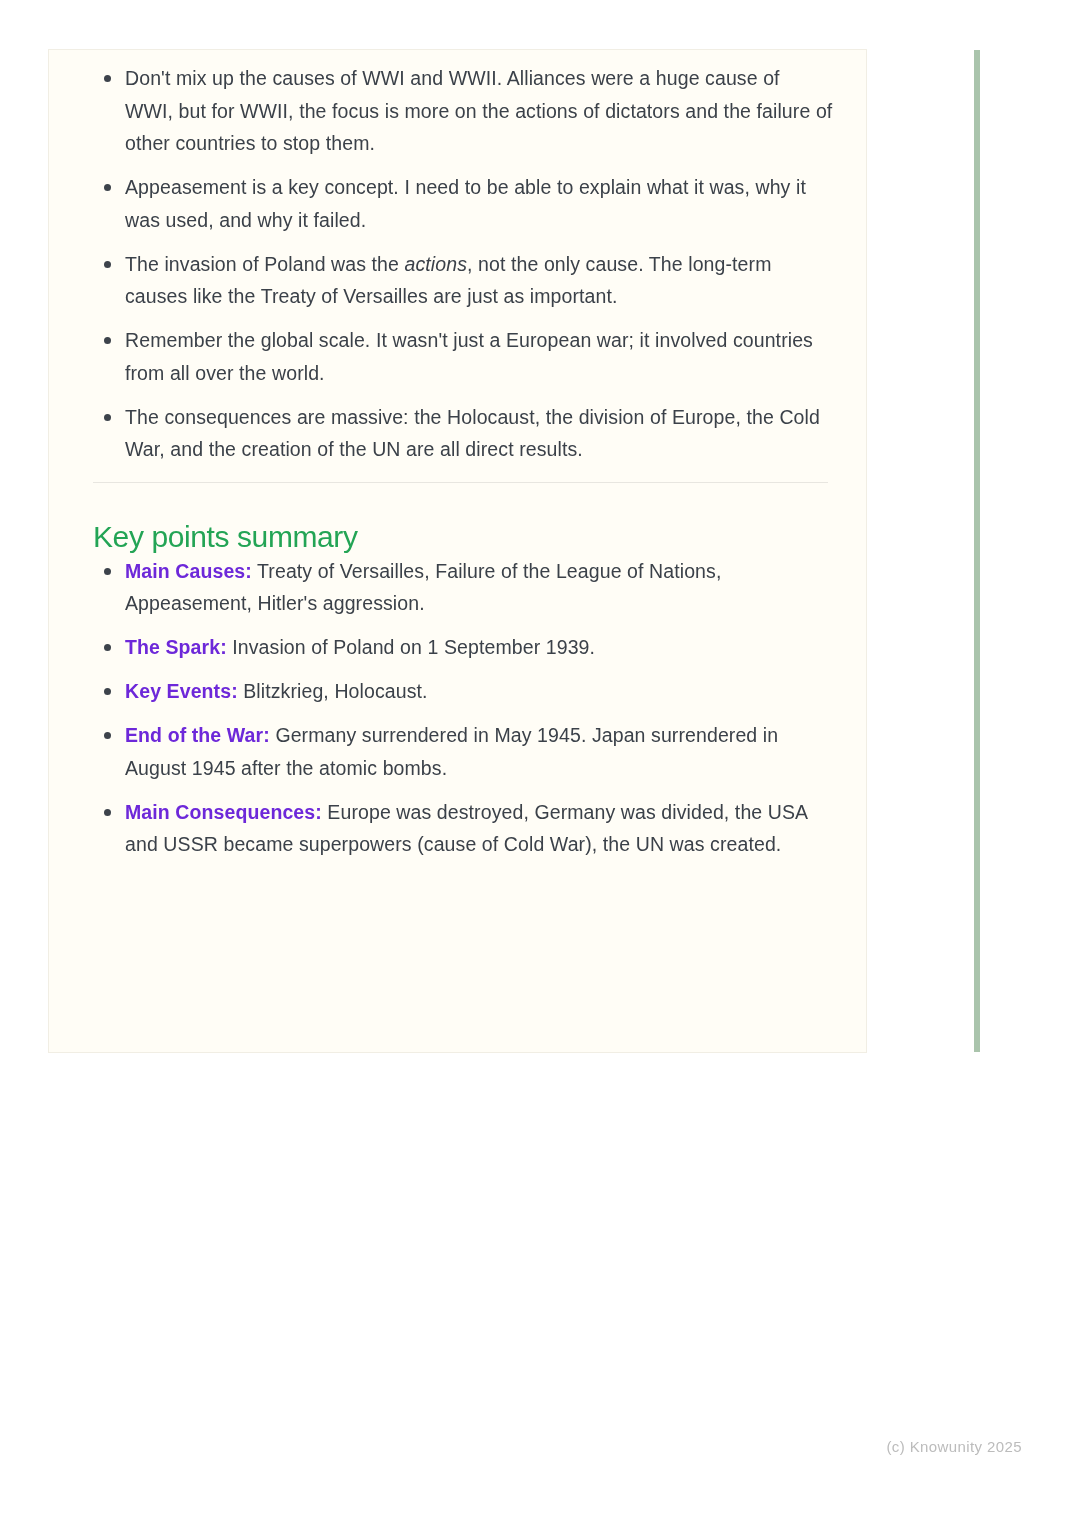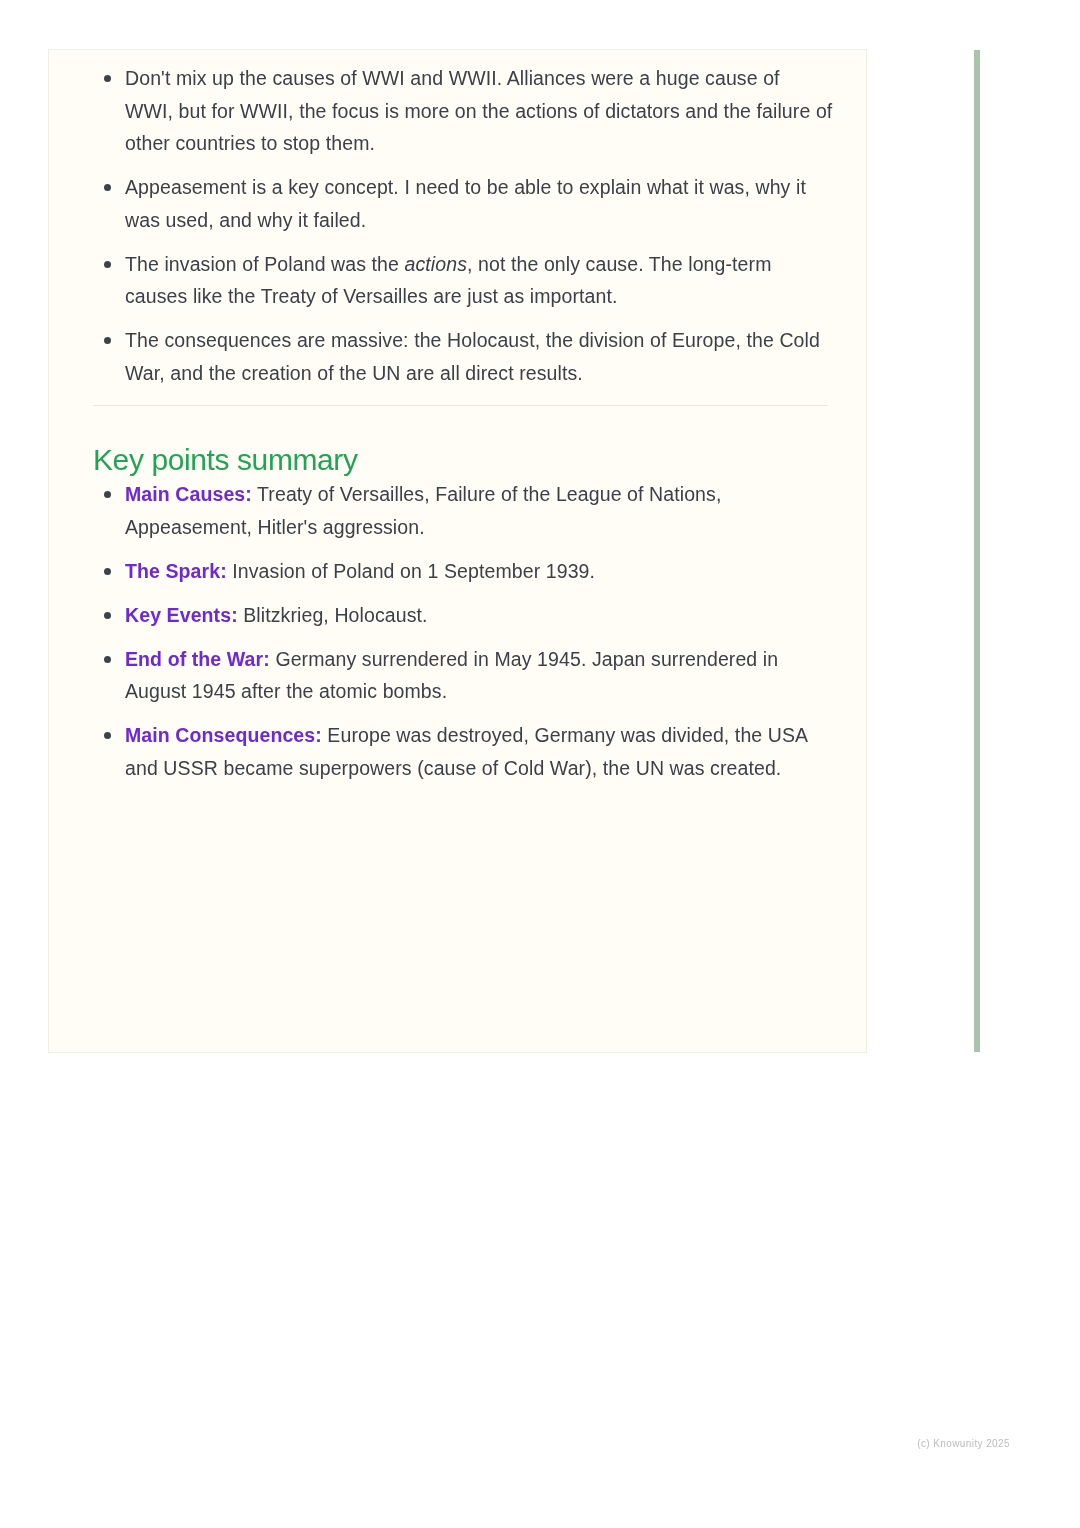--- a/index.html
+++ b/index.html
@@ -63,39 +63,40 @@
     margin-top:36px;
     font-size:30px;
     line-height:36px;
     font-weight:400;
     letter-spacing:-0.4px;
     color:var(--accent-green,#23a455);
   }
   .summary-list { margin-top:24px; }
   .footer-copyright {
     position:absolute;
-    top:1438px; right:70px;
-    font-size:10px;
+    top:1438px; right:58px;
+    font-size:15px;
     letter-spacing:0.4px;
     color:#bcbcbc;
     text-align:right;
   }
 </style>
 </head>
 <body>
 
 <div class="card">
   <div class="stripe-dark"></div>
   <div class="stripe-light"></div>
 
   <div class="content">
     <ul class="doc-list" id="notes-list">
         <li><span>Don't mix up the causes of WWI and WWII. Alliances were a huge cause of WWI, but for WWII, the focus is more on the actions of dictators and the failure of other countries to stop them.</span></li>
         <li><span>Appeasement is a key concept. I need to be able to explain what it was, why it was used, and why it failed.</span></li>
         <li><span>The invasion of Poland was the </span><span class="italic">actions</span><span>, not the only cause. The long-term causes like the Treaty of Versailles are just as important.</span></li>
+        <li><span>Remember the global scale. It wasn't just a European war; it involved countries from all over the world.</span></li>
         <li><span>The consequences are massive: the Holocaust, the division of Europe, the Cold War, and the creation of the UN are all direct results.</span></li>
       </ul>
 
     <hr class="divider">
 
     <h2 class="summary-heading">Key points summary</h2>
 
     <ul class="doc-list summary-list" id="summary-list">
         <li><strong>Main Causes:</strong><span> Treaty of Versailles, Failure of the League of Nations, Appeasement, Hitler's aggression.</span></li>
         <li><strong>The Spark:</strong><span> Invasion of Poland on 1 September 1939.</span></li>

